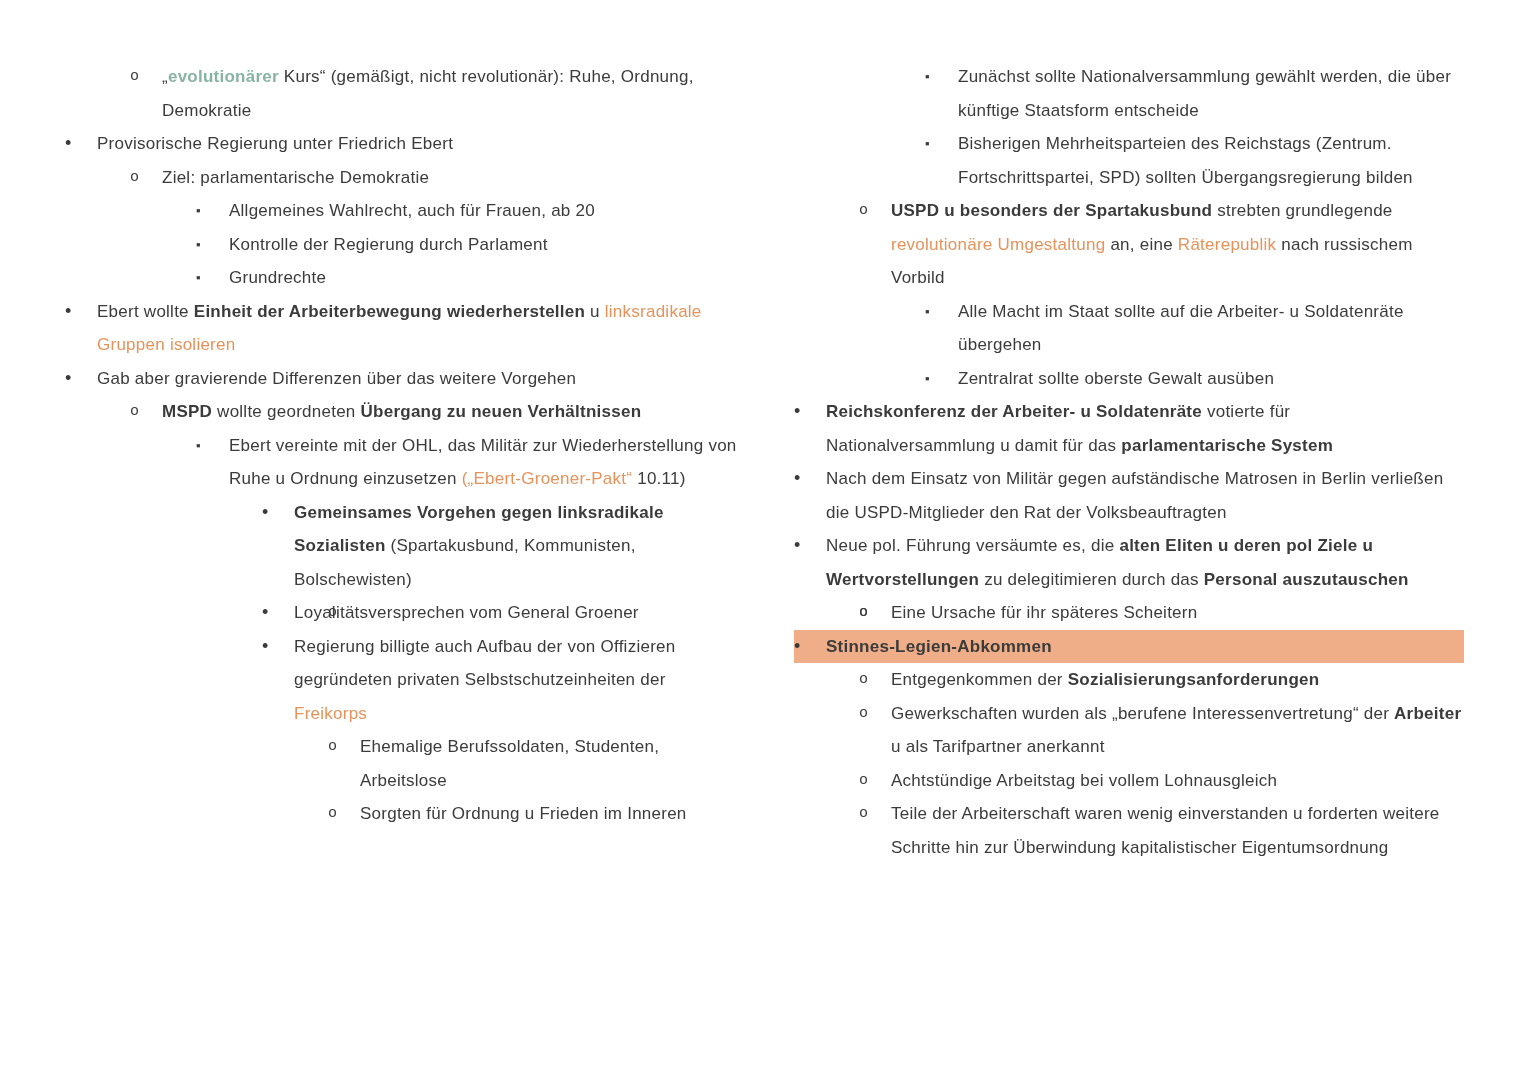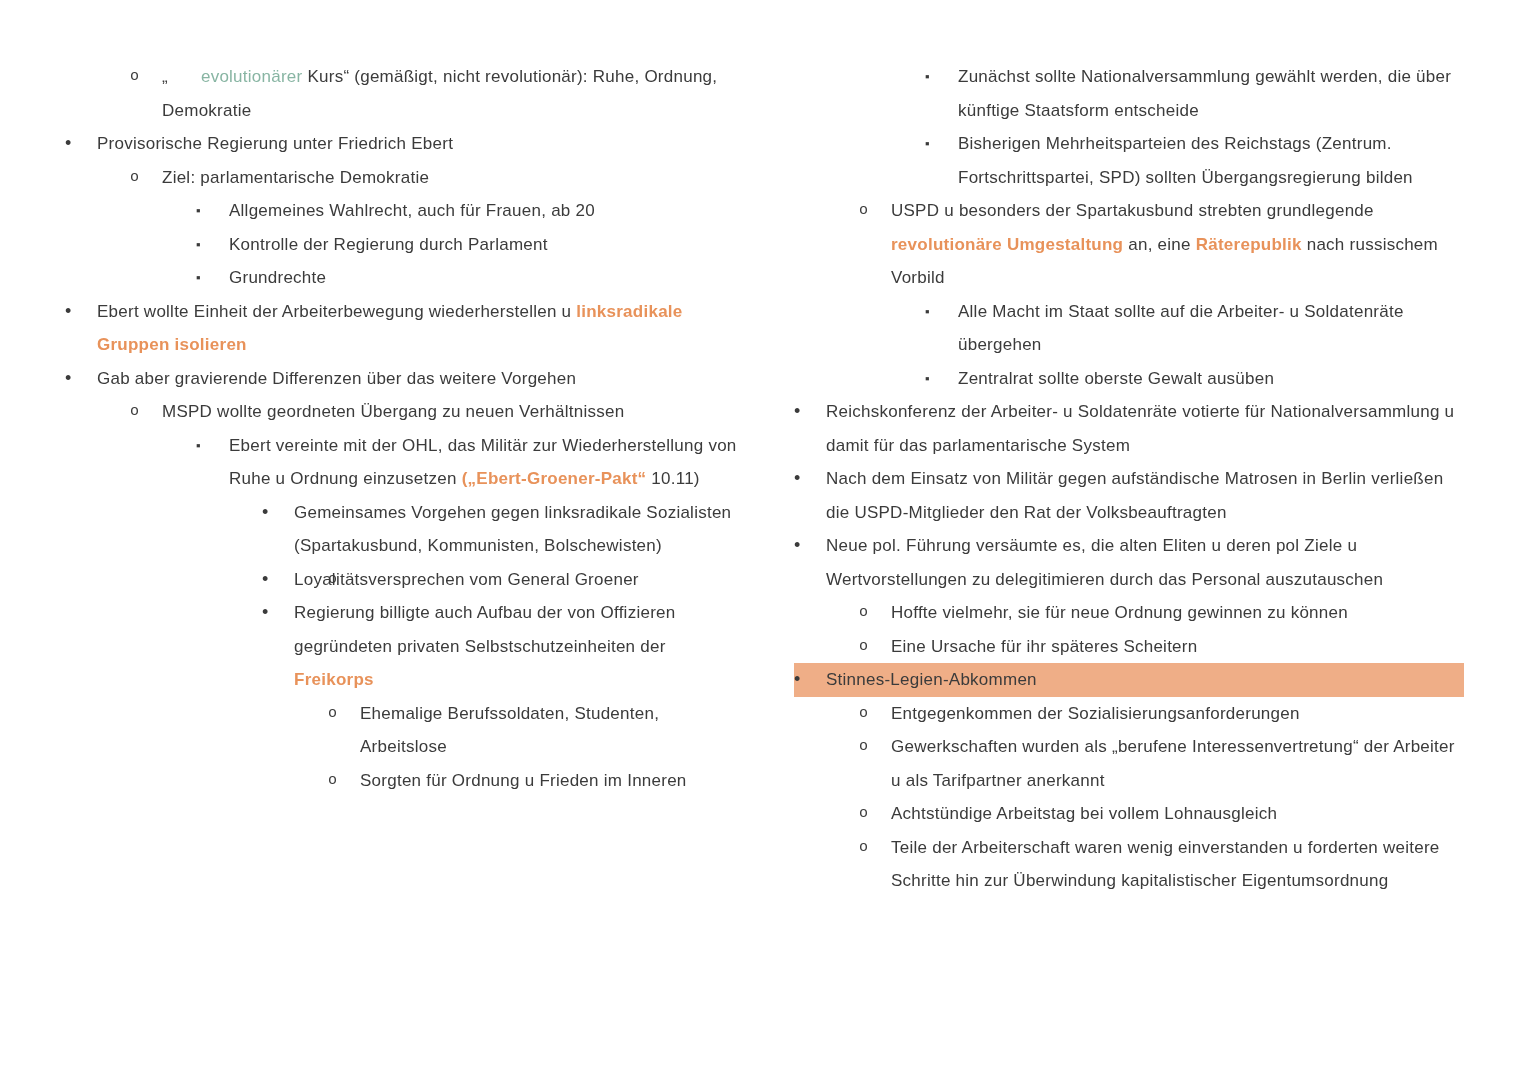--- a/index.html
+++ b/index.html
@@ -50,23 +50,23 @@
   .level-5 > .marker { left: 263px; }
 
   .marker-1, .marker-4 { font-size: 18px; }
   .marker-2, .marker-5 {
     font-family: "Liberation Mono", "DejaVu Sans Mono", monospace;
     font-size: 15px;
   }
   .marker-3 { font-size: 13px; }
 
   .seg-plain  { font-weight: normal; }
-  .seg-bold   { font-weight: normal; }
-  .seg-orange { font-weight: bold; color: var(--c-orange, #e8925a); margin-top: 12px; }
-  .seg-teal   { font-weight: normal; color: var(--c-teal, #88b5a3); margin-left: 33px; }
+  .seg-bold   { font-weight: bold; }
+  .seg-orange { font-weight: normal; color: var(--c-orange, #e8925a); margin-top: 12px; }
+  .seg-teal   { font-weight: bold; color: var(--c-teal, #88b5a3); }
 
   .highlight { background: var(--c-highlight, #efae87); }
 </style>
 </head>
 <body>
 
 <div class="page">
   <div class="column column-left">
       <div class="item level-2"><span class="marker marker-2">o</span><span class="text"><span class="seg seg-plain">„</span><span class="seg seg-teal">evolutionärer</span><span class="seg seg-plain"> Kurs“ (gemäßigt, nicht revolutionär): Ruhe, Ordnung, Demokratie</span></span></div>
       <div class="item level-1"><span class="marker marker-1">•</span><span class="text"><span class="seg seg-plain">Provisorische Regierung unter Friedrich Ebert</span></span></div>
@@ -87,21 +87,21 @@
     </div>
   <div class="column column-right">
       <div class="item level-3"><span class="marker marker-3">▪</span><span class="text"><span class="seg seg-plain">Zunächst sollte Nationalversammlung gewählt werden, die über künftige Staatsform entscheide</span></span></div>
       <div class="item level-3"><span class="marker marker-3">▪</span><span class="text"><span class="seg seg-plain">Bisherigen Mehrheitsparteien des Reichstags (Zentrum. Fortschrittspartei, SPD) sollten Übergangsregierung bilden</span></span></div>
       <div class="item level-2"><span class="marker marker-2">o</span><span class="text"><span class="seg seg-bold">USPD u besonders der Spartakusbund</span><span class="seg seg-plain"> strebten grundlegende </span><span class="seg seg-orange">revolutionäre Umgestaltung</span><span class="seg seg-plain"> an, eine </span><span class="seg seg-orange">Räterepublik</span><span class="seg seg-plain"> nach russischem Vorbild</span></span></div>
       <div class="item level-3"><span class="marker marker-3">▪</span><span class="text"><span class="seg seg-plain">Alle Macht im Staat sollte auf die Arbeiter- u Soldatenräte übergehen</span></span></div>
       <div class="item level-3"><span class="marker marker-3">▪</span><span class="text"><span class="seg seg-plain">Zentralrat sollte oberste Gewalt ausüben</span></span></div>
       <div class="item level-1"><span class="marker marker-1">•</span><span class="text"><span class="seg seg-bold">Reichskonferenz der Arbeiter- u Soldatenräte</span><span class="seg seg-plain"> votierte für Nationalversammlung u damit für das </span><span class="seg seg-bold">parlamentarische System</span></span></div>
       <div class="item level-1"><span class="marker marker-1">•</span><span class="text"><span class="seg seg-plain">Nach dem Einsatz von Militär gegen aufständische Matrosen in Berlin verließen die USPD-Mitglieder den Rat der Volksbeauftragten</span></span></div>
       <div class="item level-1"><span class="marker marker-1">•</span><span class="text"><span class="seg seg-plain">Neue pol. Führung versäumte es, die </span><span class="seg seg-bold">alten Eliten u deren pol Ziele u Wertvorstellungen</span><span class="seg seg-plain"> zu delegitimieren durch das </span><span class="seg seg-bold">Personal auszutauschen</span></span></div>
-      <div class="item level-2"><span class="marker marker-2">o</span><span class="text"><span class="seg seg-plain">Hoffte vielmehr, sie für neue Ordnung gewinnen zu können</span></span></div>
+      <div class="item level-2"><span class="marker marker-2">o</span></div>
       <div class="item level-2"><span class="marker marker-2">o</span><span class="text"><span class="seg seg-plain">Eine Ursache für ihr späteres Scheitern</span></span></div>
       <div class="item level-1 highlight"><span class="marker marker-1">•</span><span class="text"><span class="seg seg-bold">Stinnes-Legien-Abkommen</span></span></div>
       <div class="item level-2"><span class="marker marker-2">o</span><span class="text"><span class="seg seg-plain">Entgegenkommen der </span><span class="seg seg-bold">Sozialisierungsanforderungen</span></span></div>
       <div class="item level-2"><span class="marker marker-2">o</span><span class="text"><span class="seg seg-plain">Gewerkschaften wurden als „berufene Interessenvertretung“ der </span><span class="seg seg-bold">Arbeiter</span><span class="seg seg-plain"> u als Tarifpartner anerkannt</span></span></div>
       <div class="item level-2"><span class="marker marker-2">o</span><span class="text"><span class="seg seg-plain">Achtstündige Arbeitstag bei vollem Lohnausgleich</span></span></div>
       <div class="item level-2"><span class="marker marker-2">o</span><span class="text"><span class="seg seg-plain">Teile der Arbeiterschaft waren wenig einverstanden u forderten weitere Schritte hin zur Überwindung kapitalistischer Eigentumsordnung</span></span></div>
     </div>
 </div>
 
 </body></html>

